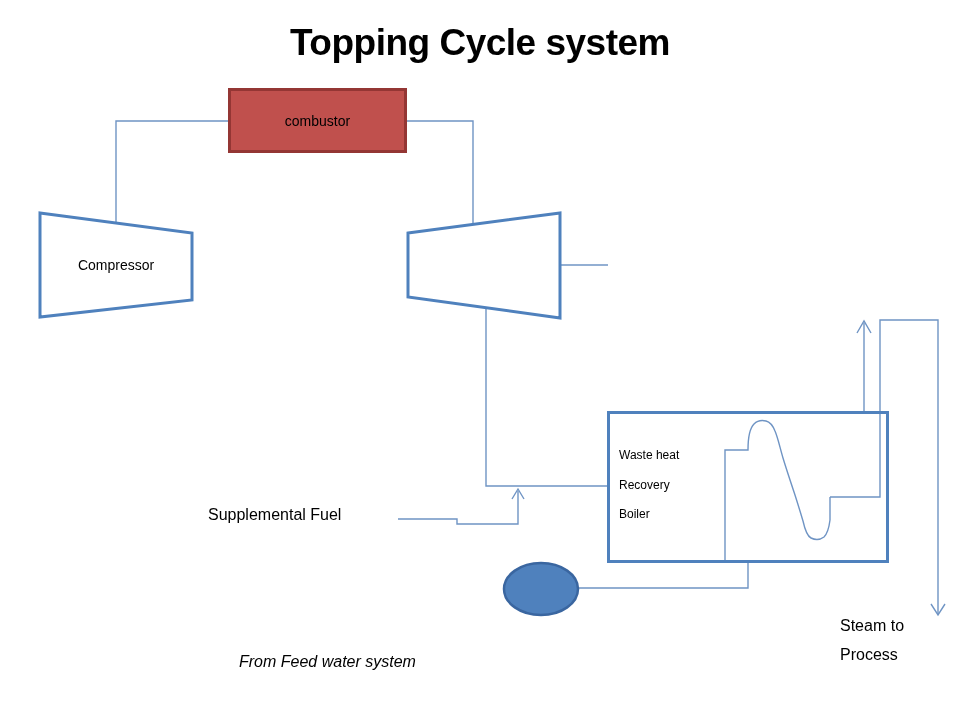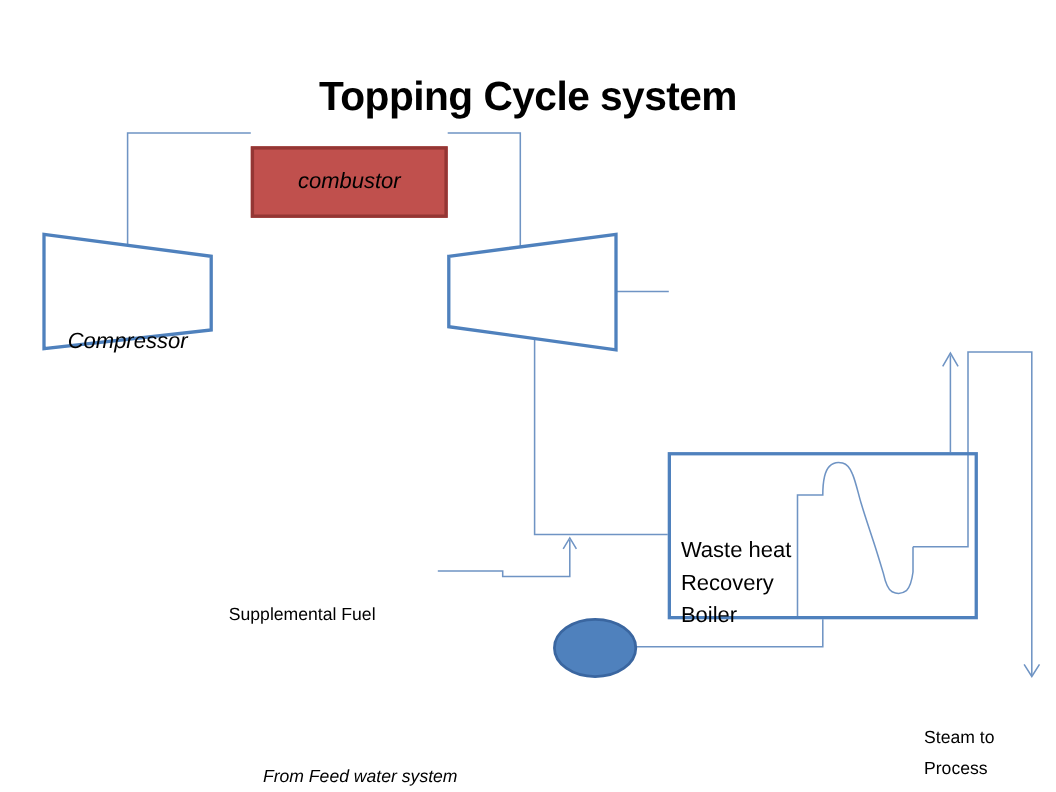--- a/index.html
+++ b/index.html
@@ -9,41 +9,41 @@
     --shape_outline:#4f81bd; --connector:#6f94c4;
     --pump_fill:#4f81bd; --pump_border:#3a66a0;
   }
   html,body{margin:0;padding:0;background:#e9e9e9;}
   #slide{
     position:relative;width:960px;height:720px;background:var(--background);
     font-family:"Liberation Sans",sans-serif;color:var(--text);
     overflow:hidden;margin:0 auto;
   }
   #diagram-canvas{position:absolute;left:0;top:0;width:960px;height:720px;}
-  .abs{position:absolute;margin-top:45px;}
+  .abs{position:absolute;}
   .page-title{
     left:0;top:22px;width:960px;text-align:center;
     font-size:37px;font-weight:700;letter-spacing:-0.5px;
   }
   .node-box{
     display:flex;align-items:center;justify-content:center;
-    font-size:20px;box-sizing:border-box;font-style:italic;
+    font-size:14px;box-sizing:border-box;
   }
   .combustor{
     left:228px;top:88px;width:179px;height:65px;
     background:var(--combustor_fill);border:3px solid var(--combustor_border);
   }
   .generator{
     left:608px;top:233px;width:152px;height:64px;
     background:var(--generator_fill);border:3px solid var(--generator_border);
   }
   .compressor-label{left:40px;top:213px;width:152px;height:104px;}
   .turbine-label{left:408px;top:213px;width:152px;height:105px;}
   .boiler-label{
-    left:619px;top:441px;width:130px;font-size:20px;line-height:29.5px;
+    left:619px;top:441px;width:130px;font-size:12px;line-height:29.5px;
   }
   .boiler-label span{display:block;}
   .plain-label{font-size:16px;white-space:nowrap;}
   .supplemental-fuel{left:208px;top:506px;}
   .feed-water{left:239px;top:653px;font-style:italic;}
   .steam-process{left:840px;top:611px;line-height:29px;white-space:normal;width:110px;}
   .steam-process span{display:block;}
   svg .outline{stroke:var(--shape_outline);stroke-width:3;fill:none;}
   svg .thin{stroke:var(--connector);stroke-width:1.4;fill:none;}
   svg .arrowhead{stroke:var(--connector);stroke-width:1.4;fill:none;}

